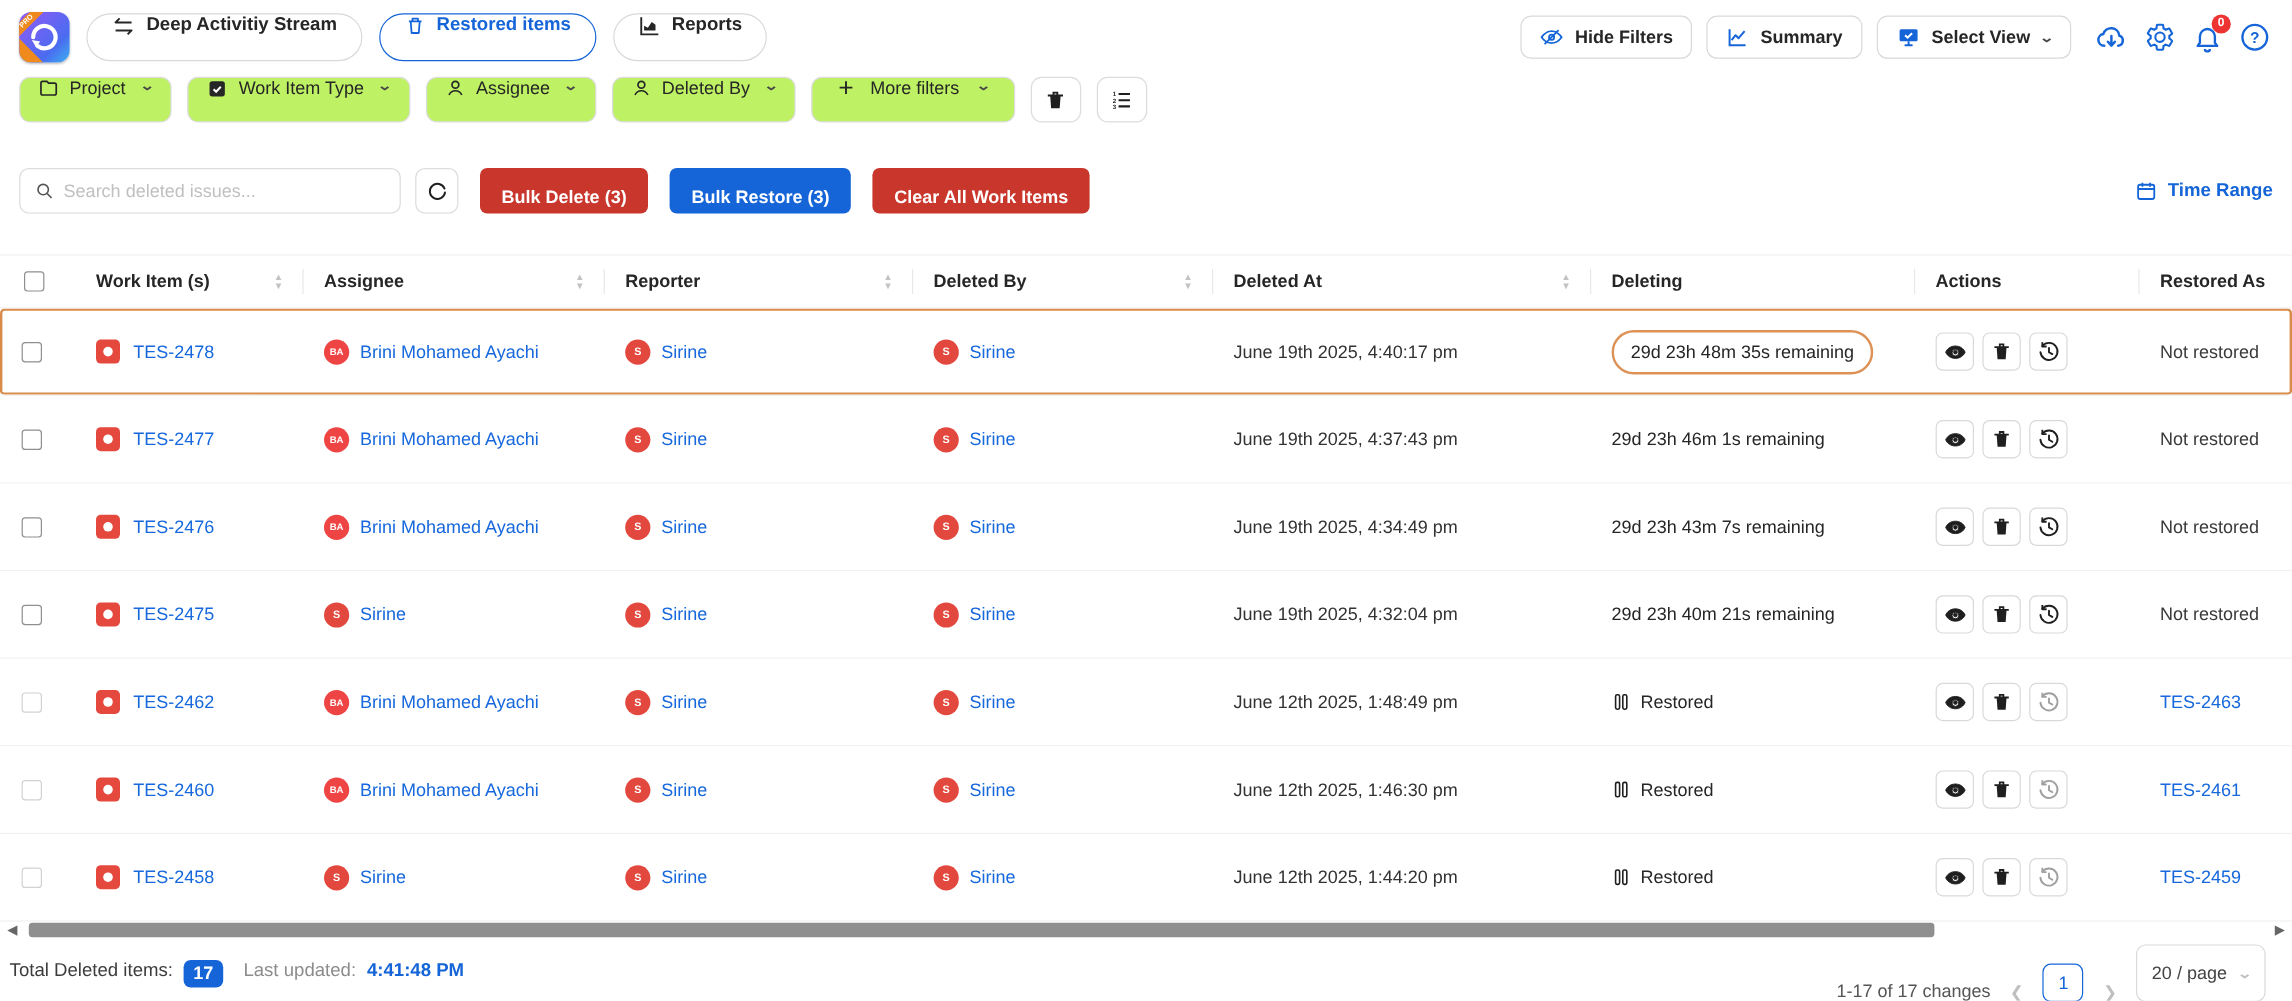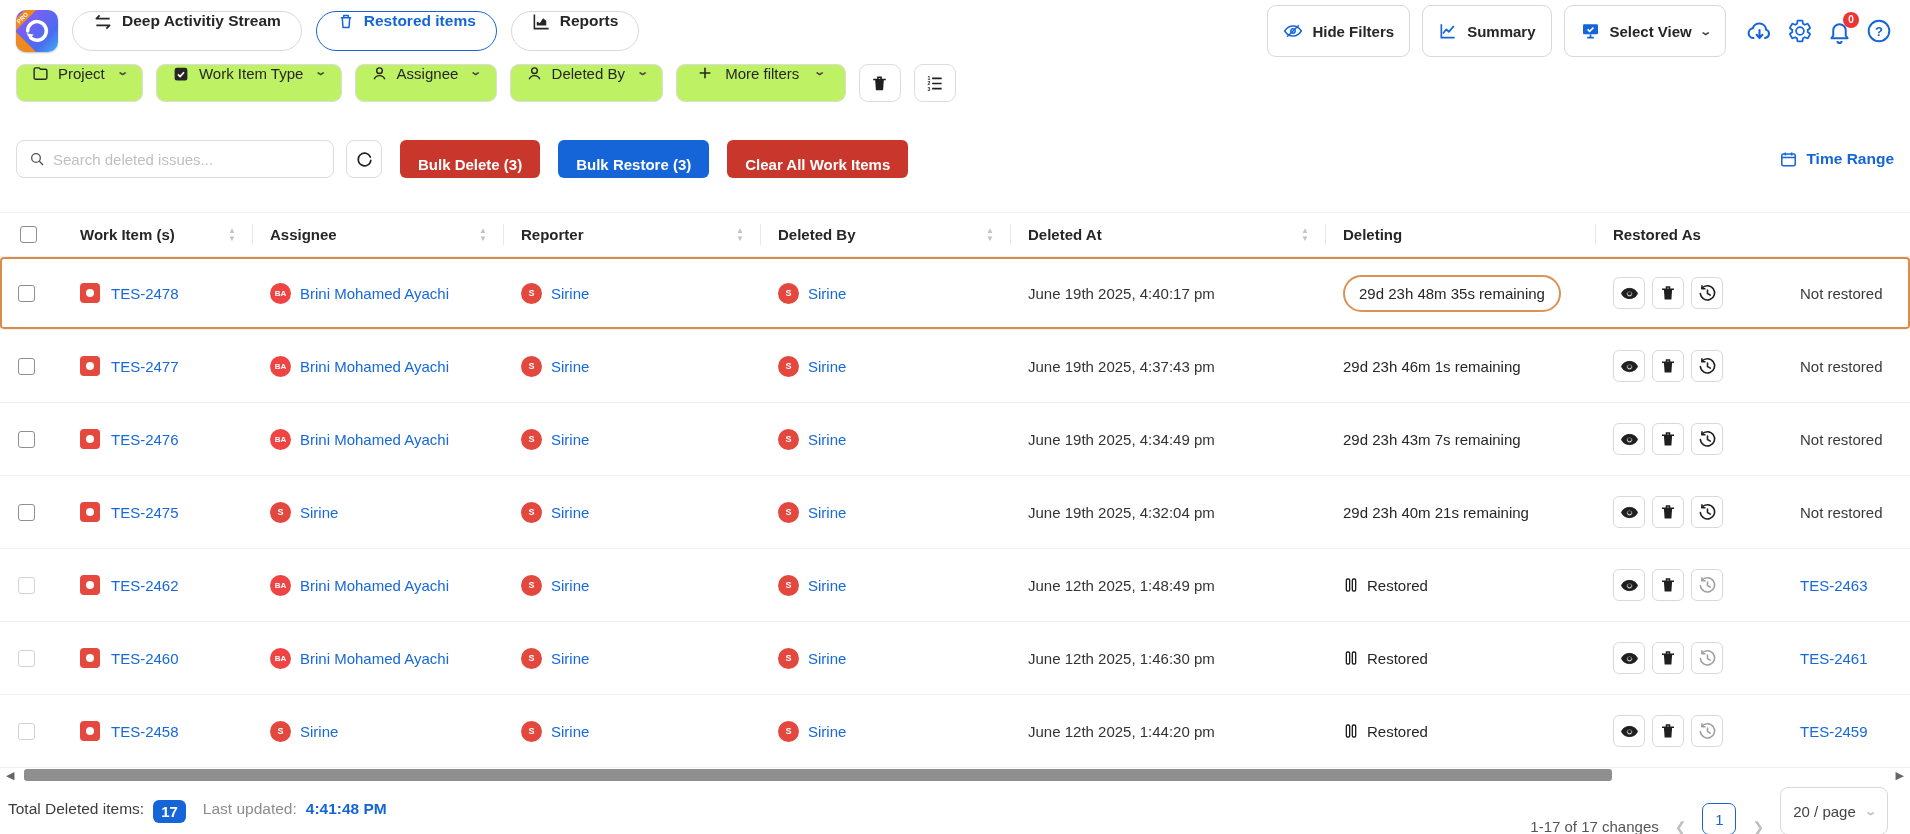--- a/index.html
+++ b/index.html
@@ -14,21 +14,21 @@
   .logo .tri { position:absolute; left:0; bottom:0; width:0; height:0;
     border-left:20px solid #f08a1d; border-top:20px solid transparent; }
   .logo .ribbon { position:absolute; top:4px; left:-10px; background:#f08a1d; color:#fff;
     font-size:6px; font-weight:bold; transform:rotate(-45deg); padding:1px 10px; }
   .logo svg { position:absolute; left:7px; top:6px; }
   .pillbtn { display:flex; gap:9px; height:40px; padding:0 20px;
     border:1.5px solid #d9d9d9; border-radius:20px; background:#fff; font-size:15.5px;
     font-weight:bold; color:#262626; margin-left:14px; cursor:pointer; }
   .pillbtn.active { border-color:#1565d8; color:#1565d8; }
   .top-right { margin-left:auto; display:flex; align-items:center; gap:12px; }
-  .sqbtn { display:flex; align-items:center; gap:9px; height:52px; padding:0 15px;
+  .sqbtn { display:flex; align-items:center; gap:9px; height:36px; padding:0 15px;
     border:1px solid #d9d9d9; border-radius:9px; background:#fff; font-size:15px;
     font-weight:600; color:#262626; cursor:pointer; }
   .iconbar { display:flex; align-items:center; gap:14px; margin-left:8px; }
   .icbtn { position:relative; background:none; border:none; cursor:pointer; line-height:0; }
   .badge0 { position:absolute; top:-7px; right:-7px; background:#e33; color:#fff;
     font-size:10px; font-weight:bold; min-width:16px; height:16px; border-radius:8px;
     display:flex; align-items:center; justify-content:center; padding:0 3px; }
   .chev { font-size:11px; color:#4a4a4a; font-weight:bold; transform:scaleX(1.4); }
 
   
@@ -314,20 +314,23 @@
     <div class="th c5 sep">
         <span>Deleted At</span>
       <span class="sort">
           <span>▲</span>
           <span>▼</span>
         </span>
       </div>
     <div class="th c6 sep">
         <span>Deleting</span>
       </div>
+    <div class="th c7 sep">
+        <span>Actions</span>
+      </div>
     <div class="th c8 sep">
         <span>Restored As</span>
       </div>
   </div>
   <div id="tbody">
   <div class="tr hl">
     <div class="td c0">
           <span class="cb rcb"></span>
         </div>
     <div class="td c1">

